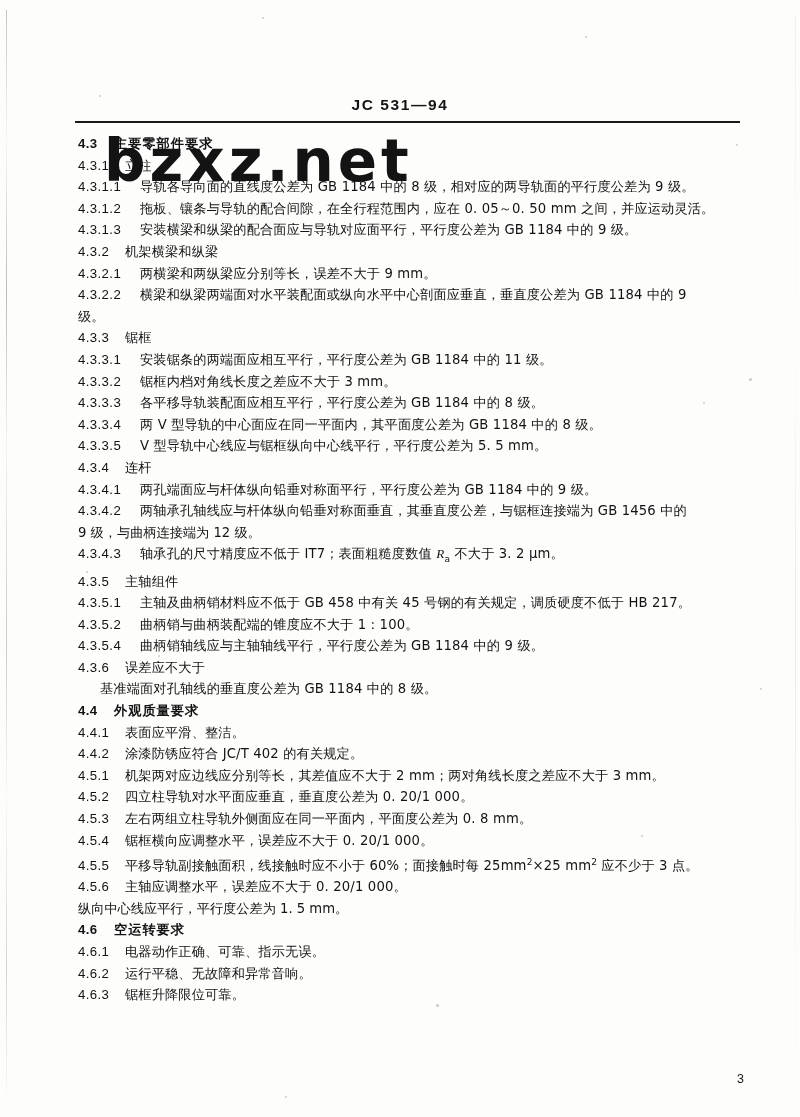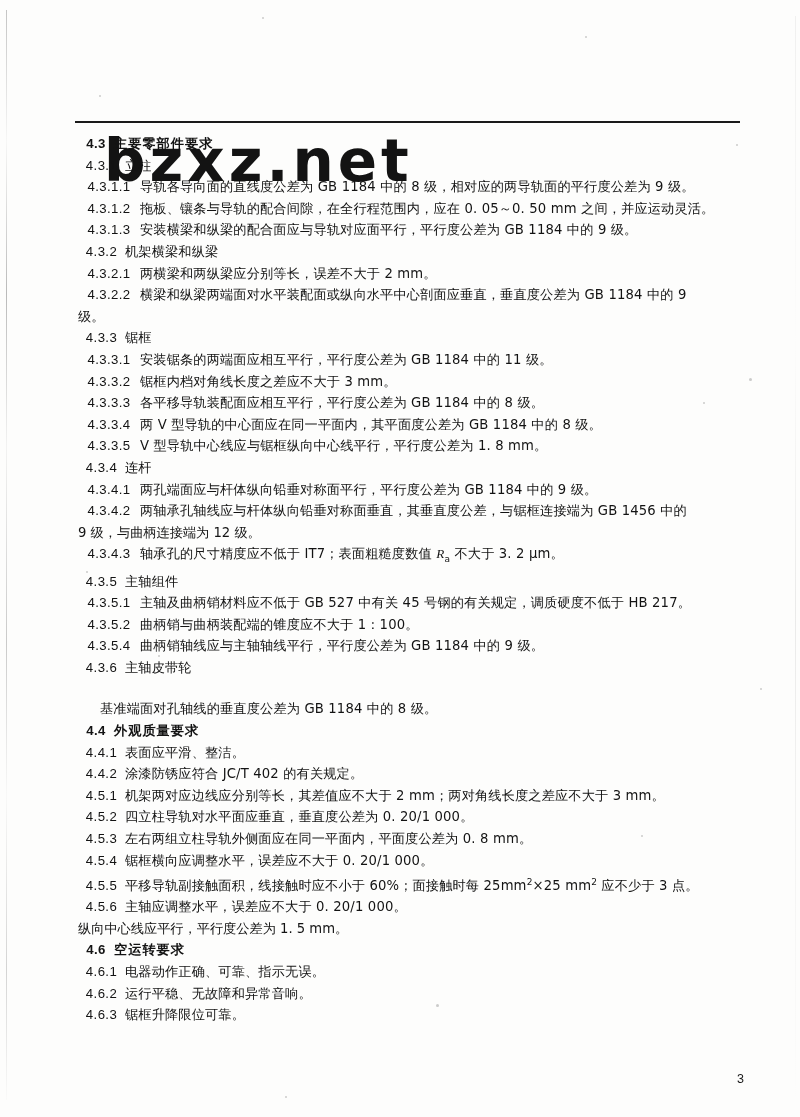--- a/index.html
+++ b/index.html
@@ -104,21 +104,20 @@
     font-size: 13.4px;
     line-height: 21.6px;
     letter-spacing: 0.15px;
     white-space: nowrap;
   }
   .line .num {
     display: inline-block;
     font-family: "Liberation Sans", "DejaVu Sans", sans-serif;
     font-size: 13.2px;
     letter-spacing: 0.4px;
-    text-align: center;
   }
   .w-num-2 { width: 36px; }
   .w-num-3 { width: 47px; }
   .w-num-4 { width: 62px; }
 
   .txt {
     font-family: "DejaVu Sans", "Liberation Sans", sans-serif;
     font-size: 13.2px;
   }
   .heading .txt {
@@ -130,21 +129,20 @@
   .cont {
     white-space: nowrap;
     font-family: "DejaVu Sans", "Liberation Sans", sans-serif;
     font-size: 13.2px;
     color: #131313;
     display: block;
     line-height: 21.6px;
   }
   .indent-para {
     padding-left: 22px;
-    margin-top: 20px;
   }
 
   .pageno {
     position: absolute;
     right: 56px;
     top: 1072px;
     font-family: "Liberation Sans", "DejaVu Sans", sans-serif;
     font-size: 12.5px;
     color: #1a1a1a;
   }
@@ -168,48 +166,51 @@
   <div class="speck" style="left:703px;top:402px;width:2px;height:2px;"></div>
   <div class="speck" style="left:86px;top:571px;width:2px;height:2px;"></div>
   <div class="speck" style="left:760px;top:688px;width:2px;height:2px;"></div>
   <div class="speck" style="left:436px;top:1004px;width:3px;height:3px;"></div>
   <div class="speck" style="left:285px;top:1096px;width:2px;height:2px;"></div>
   <div class="speck" style="left:641px;top:835px;width:2px;height:2px;"></div>
   <div class="speck" style="left:158px;top:655px;width:2px;height:2px;"></div>
 
   <div class="watermark">bzxz.net</div>
 
+  <div class="header">
+    <span class="header-title">JC 531—94</span>
+  </div>
   <div class="header-rule"></div>
 
   <div class="body" id="body-content">
       <div class="line heading"><span class="num w-num-2">4.3</span><span class="txt">主要零部件要求</span></div>
       <div class="line"><span class="num w-num-3">4.3.1</span><span class="txt">立柱</span></div>
       <div class="line"><span class="num w-num-4">4.3.1.1</span><span class="txt">导轨各导向面的直线度公差为 GB 1184 中的 8 级，相对应的两导轨面的平行度公差为 9 级。</span></div>
       <div class="line"><span class="num w-num-4">4.3.1.2</span><span class="txt">拖板、镶条与导轨的配合间隙，在全行程范围内，应在 0. 05～0. 50 mm 之间，并应运动灵活。</span></div>
       <div class="line"><span class="num w-num-4">4.3.1.3</span><span class="txt">安装横梁和纵梁的配合面应与导轨对应面平行，平行度公差为 GB 1184 中的 9 级。</span></div>
       <div class="line"><span class="num w-num-3">4.3.2</span><span class="txt">机架横梁和纵梁</span></div>
-      <div class="line"><span class="num w-num-4">4.3.2.1</span><span class="txt">两横梁和两纵梁应分别等长，误差不大于 2 mm。</span></div>
+      <div class="line"><span class="num w-num-4">4.3.2.1</span><span class="txt">两横梁和两纵梁应分别等长，误差不大于 9 mm。</span></div>
       <div class="line"><span class="num w-num-4">4.3.2.2</span><span class="txt">横梁和纵梁两端面对水平装配面或纵向水平中心剖面应垂直，垂直度公差为 GB 1184 中的 9</span></div>
       <div class="cont">级。</div>
       <div class="line"><span class="num w-num-3">4.3.3</span><span class="txt">锯框</span></div>
       <div class="line"><span class="num w-num-4">4.3.3.1</span><span class="txt">安装锯条的两端面应相互平行，平行度公差为 GB 1184 中的 11 级。</span></div>
       <div class="line"><span class="num w-num-4">4.3.3.2</span><span class="txt">锯框内档对角线长度之差应不大于 3 mm。</span></div>
       <div class="line"><span class="num w-num-4">4.3.3.3</span><span class="txt">各平移导轨装配面应相互平行，平行度公差为 GB 1184 中的 8 级。</span></div>
       <div class="line"><span class="num w-num-4">4.3.3.4</span><span class="txt">两 V 型导轨的中心面应在同一平面内，其平面度公差为 GB 1184 中的 8 级。</span></div>
-      <div class="line"><span class="num w-num-4">4.3.3.5</span><span class="txt">V 型导轨中心线应与锯框纵向中心线平行，平行度公差为 1. 8 mm。</span></div>
+      <div class="line"><span class="num w-num-4">4.3.3.5</span><span class="txt">V 型导轨中心线应与锯框纵向中心线平行，平行度公差为 5. 5 mm。</span></div>
       <div class="line"><span class="num w-num-3">4.3.4</span><span class="txt">连杆</span></div>
       <div class="line"><span class="num w-num-4">4.3.4.1</span><span class="txt">两孔端面应与杆体纵向铅垂对称面平行，平行度公差为 GB 1184 中的 9 级。</span></div>
       <div class="line"><span class="num w-num-4">4.3.4.2</span><span class="txt">两轴承孔轴线应与杆体纵向铅垂对称面垂直，其垂直度公差，与锯框连接端为 GB 1456 中的</span></div>
       <div class="cont">9 级，与曲柄连接端为 12 级。</div>
       <div class="line"><span class="num w-num-4">4.3.4.3</span><span class="txt">轴承孔的尺寸精度应不低于 IT7；表面粗糙度数值 <span class="ital">R</span><sub>a</sub> 不大于 3. 2 μm。</span></div>
       <div class="line"><span class="num w-num-3">4.3.5</span><span class="txt">主轴组件</span></div>
-      <div class="line"><span class="num w-num-4">4.3.5.1</span><span class="txt">主轴及曲柄销材料应不低于 GB 527 中有关 45 号钢的有关规定，调质硬度不低于 HB 217。</span></div>
+      <div class="line"><span class="num w-num-4">4.3.5.1</span><span class="txt">主轴及曲柄销材料应不低于 GB 458 中有关 45 号钢的有关规定，调质硬度不低于 HB 217。</span></div>
       <div class="line"><span class="num w-num-4">4.3.5.2</span><span class="txt">曲柄销与曲柄装配端的锥度应不大于 1：100。</span></div>
       <div class="line"><span class="num w-num-4">4.3.5.4</span><span class="txt">曲柄销轴线应与主轴轴线平行，平行度公差为 GB 1184 中的 9 级。</span></div>
-      <div class="line"><span class="num w-num-3">4.3.6</span><span class="txt">主轴皮带轮</span></div>
+      <div class="line"><span class="num w-num-3">4.3.6</span><span class="txt">误差应不大于</span></div>
       <div class="line indent-para"><span class="txt">基准端面对孔轴线的垂直度公差为 GB 1184 中的 8 级。</span></div>
       <div class="line heading"><span class="num w-num-2">4.4</span><span class="txt">外观质量要求</span></div>
       <div class="line"><span class="num w-num-3">4.4.1</span><span class="txt">表面应平滑、整洁。</span></div>
       <div class="line"><span class="num w-num-3">4.4.2</span><span class="txt">涂漆防锈应符合 JC/T 402 的有关规定。</span></div>
       <div class="line"><span class="num w-num-3">4.5.1</span><span class="txt">机架两对应边线应分别等长，其差值应不大于 2 mm；两对角线长度之差应不大于 3 mm。</span></div>
       <div class="line"><span class="num w-num-3">4.5.2</span><span class="txt">四立柱导轨对水平面应垂直，垂直度公差为 0. 20/1 000。</span></div>
       <div class="line"><span class="num w-num-3">4.5.3</span><span class="txt">左右两组立柱导轨外侧面应在同一平面内，平面度公差为 0. 8 mm。</span></div>
       <div class="line"><span class="num w-num-3">4.5.4</span><span class="txt">锯框横向应调整水平，误差应不大于 0. 20/1 000。</span></div>
       <div class="line"><span class="num w-num-3">4.5.5</span><span class="txt">平移导轨副接触面积，线接触时应不小于 60%；面接触时每 25mm<sup>2</sup>×25 mm<sup>2</sup> 应不少于 3 点。</span></div>
       <div class="line"><span class="num w-num-3">4.5.6</span><span class="txt">主轴应调整水平，误差应不大于 0. 20/1 000。</span></div>

